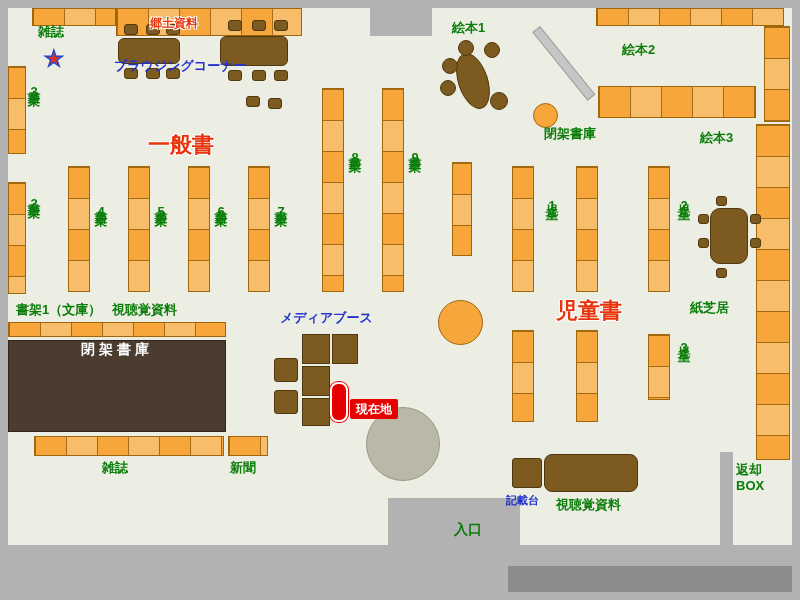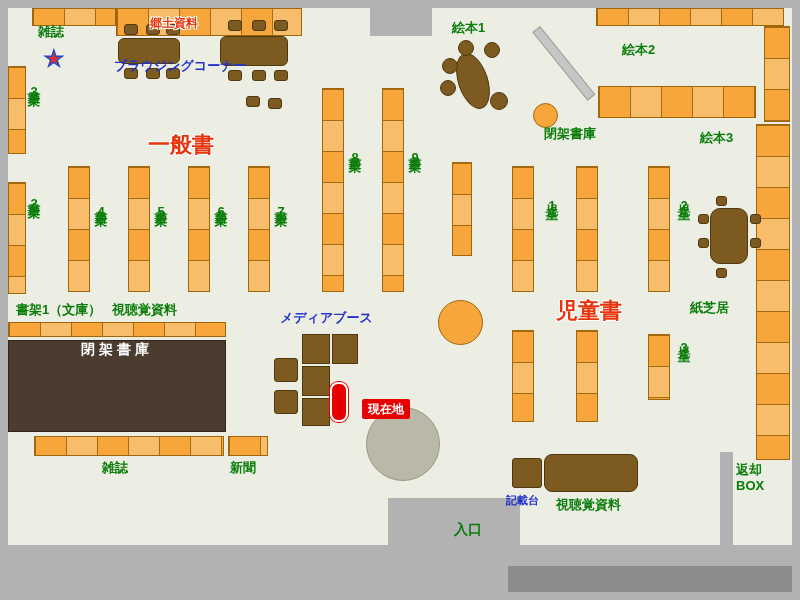--- a/index.html
+++ b/index.html
@@ -31,21 +31,21 @@
   .diag{background:#c6c6c6;border:1px solid #9e9e9e;transform-origin:0 0;transform:rotate(51deg);}
   .lbl{position:absolute;font-weight:bold;font-size:13px;line-height:1.2;white-space:nowrap;}
   .green{color:var(--label-green);}
   .blue{color:var(--label-blue);}
   .red{color:var(--label-red);font-size:12px;
        text-shadow:-1px -1px 0 #fff,1px -1px 0 #fff,-1px 1px 0 #fff,1px 1px 0 #fff;}
   .red.big{font-size:22px;}
   .vert{writing-mode:vertical-rl;text-orientation:upright;letter-spacing:2px;white-space:normal;}
   .wrap{white-space:normal;}
   .badge{background:var(--current-location-red);color:#fff;font-weight:bold;font-size:12px;
-         display:flex;align-items:center;justify-content:center;border-radius:2px;margin-left:12px;}
+         display:flex;align-items:center;justify-content:center;border-radius:2px;}
   .marker{background:var(--current-location-red);border:2px solid #fff;border-radius:8px;
           box-shadow:0 0 0 1px var(--current-location-red);}
   .star{font-size:22px;color:#e03131;-webkit-text-stroke:1.5px #2746c4;line-height:1;}
 </style>
 </head>
 <body>
 
 <div class="map">
 
   <div class="abs floor"></div>

